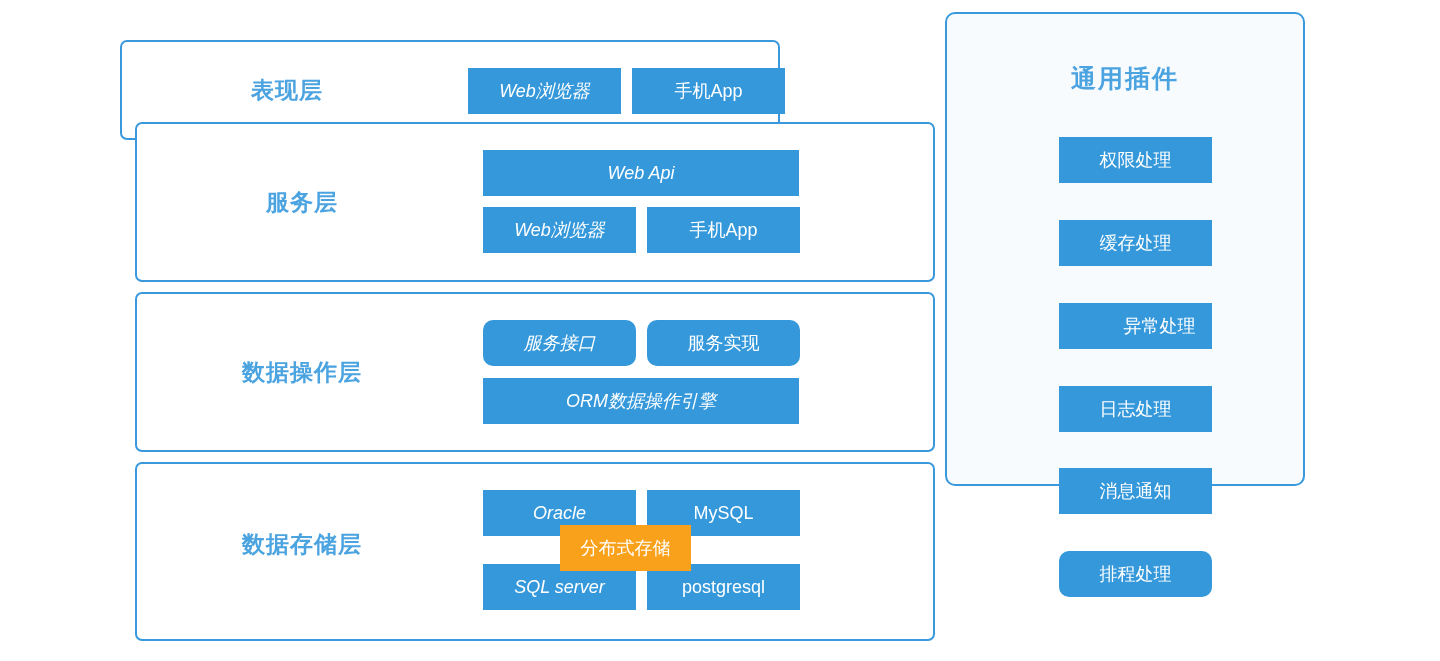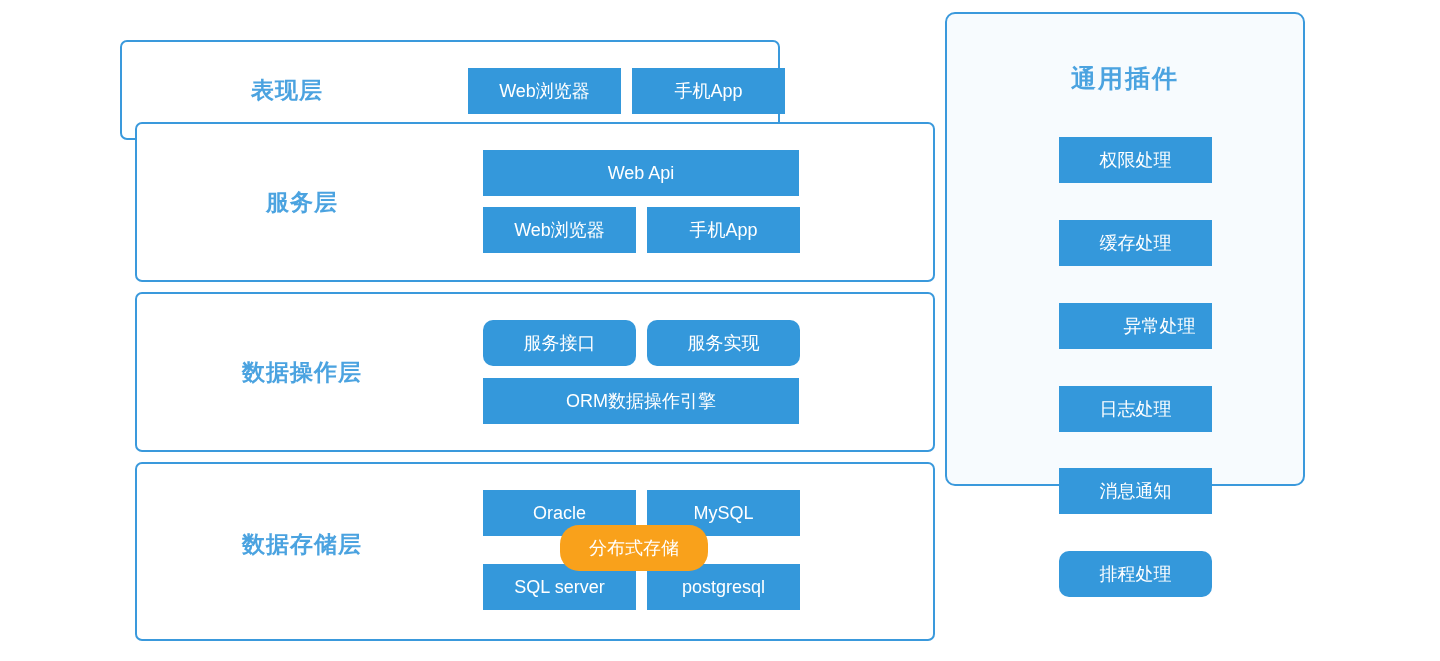--- a/index.html
+++ b/index.html
@@ -54,44 +54,43 @@
     background: var(--box-blue);
     color: var(--box-text);
     font-size: 18px;
     display: flex; align-items: center; justify-content: center;
     text-align: center;
     white-space: nowrap;
   }
   .node.wide { width: 316px; }
 
   
-  .col-a { left: 346px; }
+  .col-a { left: 346px; font-style: italic; }
   .col-b { left: 510px; }
 
   
   .panel-presentation .row-1 { top: 26px; }
 
   
   .panel-service .row-1 { top: 26px; }
   .panel-service .row-2 { top: 83px; }
 
   
   .panel-data-operation .row-1 { top: 26px; border-radius: 10px; }
   .panel-data-operation .row-2 { top: 84px; }
 
   
   .panel-data-storage .row-1 { top: 26px; }
   .panel-data-storage .row-2 { top: 100px; }
 
   .node.overlay {
     left: 423px; top: 61px;
-    width: 148px;
+    width: 131px;
     background: var(--box-orange);
     z-index: 3;
-    border-radius: 19px;
   }
 
   
   .plugin-title {
     position: absolute;
     top: 48px; left: 0; width: 100%;
     text-align: center;
     color: var(--title-blue);
     font-size: 25px;
     font-weight: bold;

